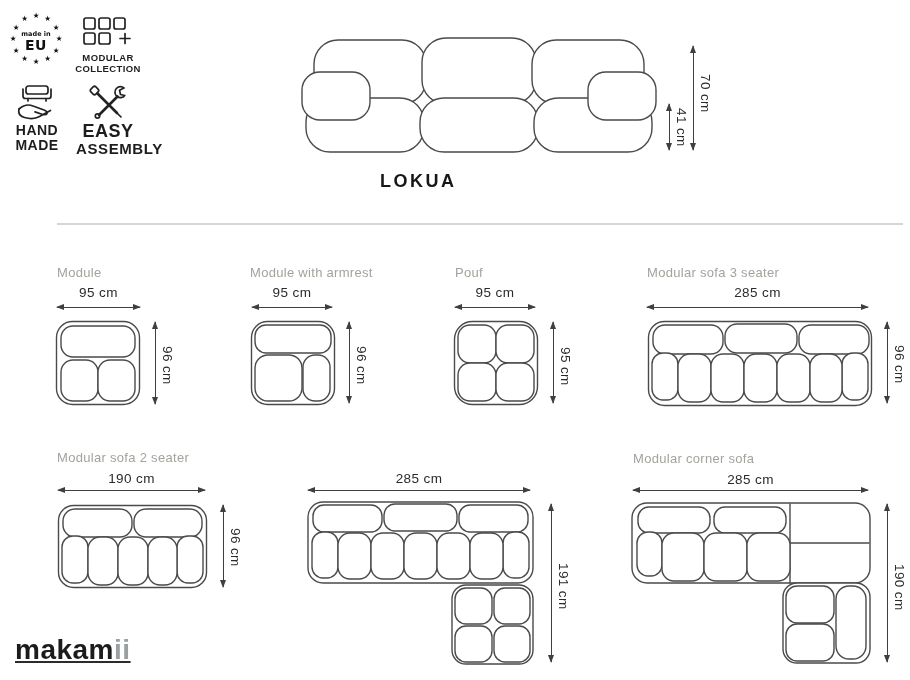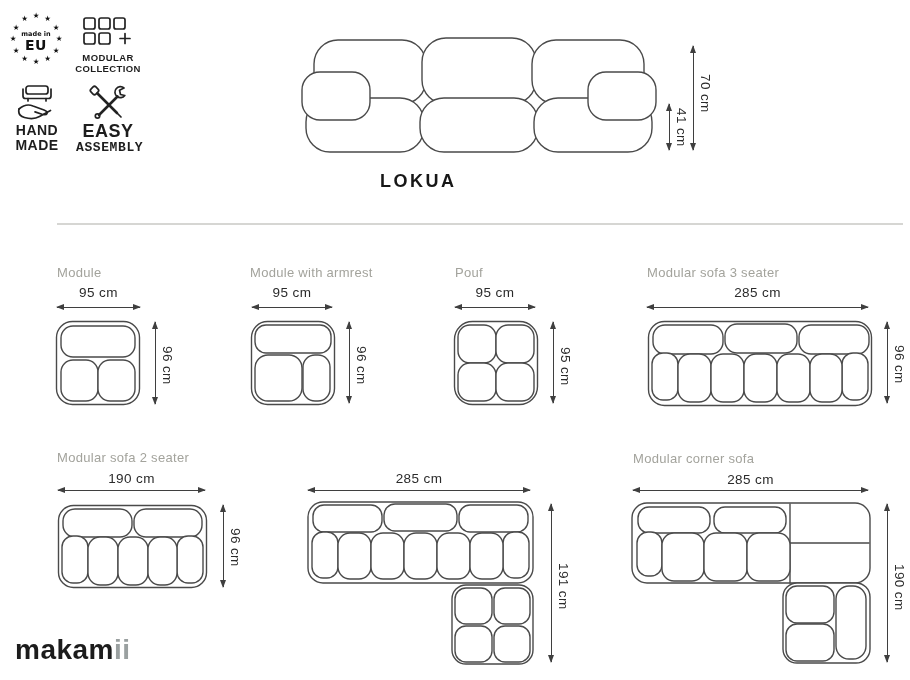--- a/index.html
+++ b/index.html
@@ -15,21 +15,21 @@
   }
   .abs { position: absolute; }
 
   
   .badge { position: absolute; text-align: center; color: #1d1d1d; }
   .badge svg { display: block; margin: 0 auto; }
   .badge-label-lg { font-size: 14px; font-weight: bold; letter-spacing: .5px; line-height: 1.05; margin-top: 3px; }
   .badge-label-sm { font-size: 9.5px; font-weight: bold; letter-spacing: .4px; line-height: 1.15; margin-top: 3px; }
   .badge-label-xs { font-size: 8.5px; font-weight: bold; letter-spacing: .3px; line-height: 1.15; margin-top: 3px; }
   .easy-line1 { font-size: 18px; font-weight: bold; letter-spacing: .5px; line-height: 1; margin-top: 2px; }
-  .easy-line2 { font-size: 13px; font-weight: bold; letter-spacing: .6px; font-family: Liberation Mono, monospace; }
+  .easy-line2 { font-size: 15px; font-weight: bold; letter-spacing: .6px; }
   .springs-label { font-size: 12.5px; font-weight: bold; letter-spacing: .8px; margin-top: 3px; }
 
   
   .draw { fill: #ffffff; stroke: #4a4a4a; stroke-width: 1.4; stroke-linejoin: round; stroke-linecap: round; }
   .icon-stroke { fill: none; stroke: #222222; stroke-width: 1.7; stroke-linejoin: round; stroke-linecap: round; }
 
   
   .hline { position: absolute; height: 1px; background: #3f3f3f; }
   .hline::before { content: ''; position: absolute; left: -1px; top: -3px;
     border-style: solid; border-width: 3px 8px 3px 0; border-color: transparent #3f3f3f transparent transparent; }
@@ -44,21 +44,21 @@
   .dim-h { position: absolute; font-size: 13.5px; color: #2b2b2b; letter-spacing: .4px; text-align: center; }
   .dim-v { position: absolute; writing-mode: vertical-rl; font-size: 13.5px; color: #2b2b2b; letter-spacing: .4px; }
 
   .cfg-title { position: absolute; font-size: 13px; color: #a3a39c; letter-spacing: .3px; }
 
   .hero-title { position: absolute; left: 380px; top: 171px; width: 200px; text-align: left;
     font-size: 18px; font-weight: bold; letter-spacing: 2.5px; color: #171717; }
 
   .divider { position: absolute; left: 57px; top: 223px; width: 846px; height: 1.5px; background: #d6d6d3; }
 
-  .logo { position: absolute; left: 15px; top: 634px; font-size: 28px; font-weight: bold; letter-spacing: .5px; }
+  .logo { position: absolute; left: 15px; top: 634px; font-size: 28px; font-weight: bold; letter-spacing: .5px; text-decoration: underline; }
   .logo .main { color: #1c1c1c; }
   .logo .accent { color: #9aa0a0; }
 
   .eu-star { font-size: 7.5px; fill: #111; }
   .eu-madein { font-size: 6.5px; fill: #111; font-weight: bold; }
   .eu-eu { font-size: 14px; fill: #111; font-weight: bold; letter-spacing: .5px; }
 </style>
 </head>
 <body>
 

